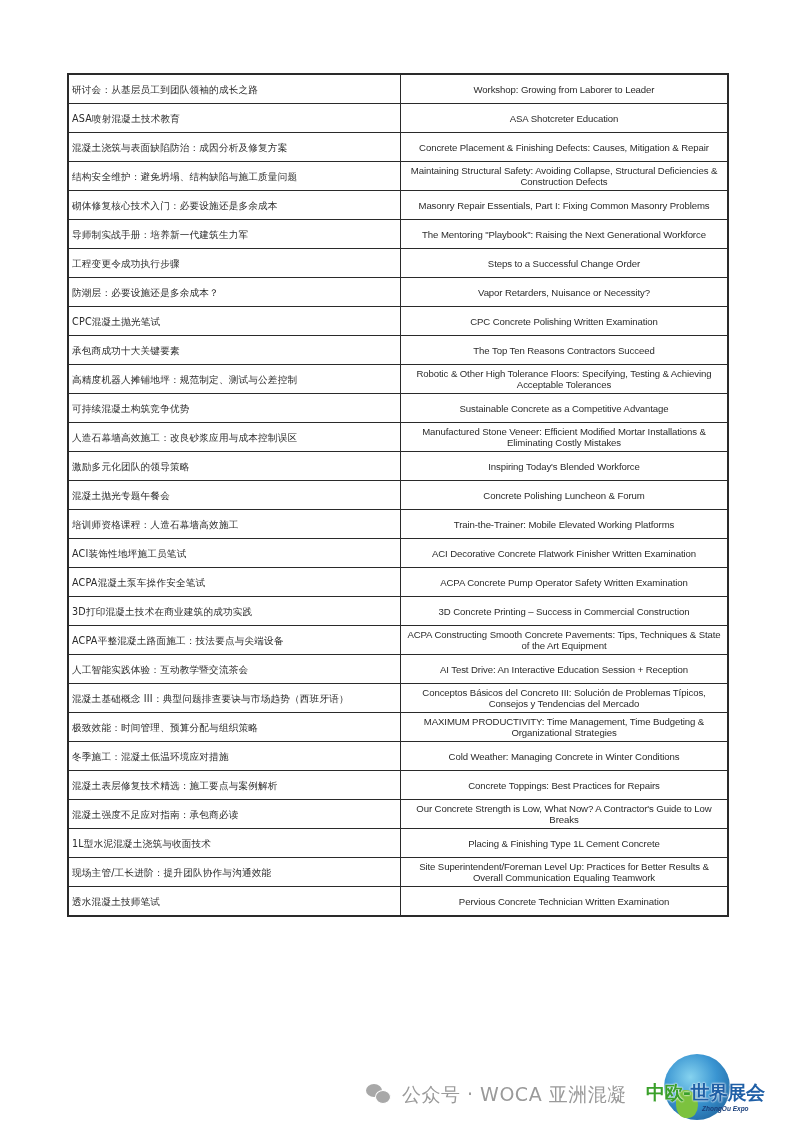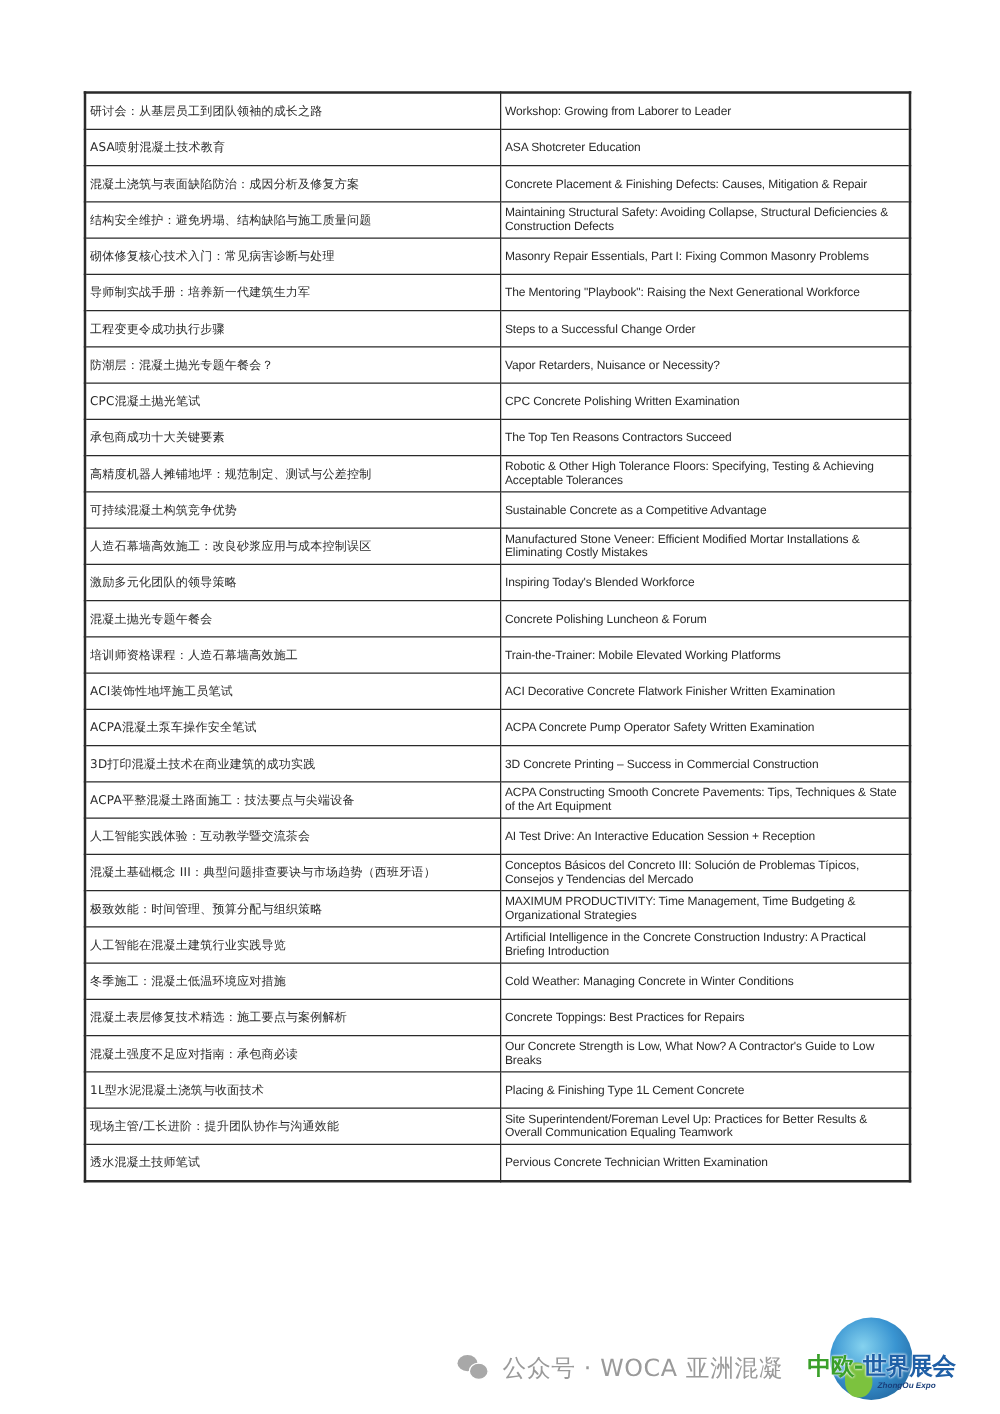--- a/index.html
+++ b/index.html
@@ -13,21 +13,21 @@
   table {
     border-collapse: collapse; width: 662px; table-layout: fixed;
     border: 2px solid #2a2a2a;
   }
   td {
     border: 1.5px solid #2a2a2a; height: 28px; padding: 0 3px;
     font-size: 9.4px; line-height: 11px; vertical-align: middle; color: #2b2b2b;
     overflow: hidden;
   }
   td.zh { width: 325px; font-size: 9.6px; letter-spacing: 0.2px; }
-  td.en { font-family: "Liberation Sans", "DejaVu Sans", sans-serif; font-size: 9.6px; letter-spacing: -0.1px; }
+  td.en { font-family: "Liberation Sans", "DejaVu Sans", sans-serif; font-size: 9.6px; letter-spacing: -0.1px; text-align: center; }
   .footer {
     position: absolute; left: 366px; top: 1082px; height: 40px; display: flex; align-items: flex-start;
     color: #9a9a9a; font-size: 19px; font-family: "DejaVu Sans", sans-serif; letter-spacing: 0.5px;
   }
   .wechat-icon { width: 28px; height: 22px; position: relative; margin-right: 8px; }
   .wechat-icon .b1 { position: absolute; left: 0; top: 2px; width: 16px; height: 13px; border-radius: 50%; background: #a8a8a8; }
   .wechat-icon .b2 { position: absolute; left: 9px; top: 8px; width: 14px; height: 12px; border-radius: 50%; background: #a8a8a8; border: 1.5px solid #fff; }
   .logo {
     position: absolute; left: 642px; top: 1052px; width: 150px; height: 76px;
   }
@@ -67,33 +67,33 @@
         </tr>
         <tr>
           <td class="zh">混凝土浇筑与表面缺陷防治：成因分析及修复方案</td>
           <td class="en">Concrete Placement &amp; Finishing Defects: Causes, Mitigation &amp; Repair</td>
         </tr>
         <tr>
           <td class="zh">结构安全维护：避免坍塌、结构缺陷与施工质量问题</td>
           <td class="en">Maintaining Structural Safety: Avoiding Collapse, Structural Deficiencies &amp; Construction Defects</td>
         </tr>
         <tr>
-          <td class="zh">砌体修复核心技术入门：常见病害诊断与处理</td>
+          <td class="zh">砌体修复核心技术入门：必要设施还是多余成本</td>
           <td class="en">Masonry Repair Essentials, Part I: Fixing Common Masonry Problems</td>
         </tr>
         <tr>
           <td class="zh">导师制实战手册：培养新一代建筑生力军</td>
           <td class="en">The Mentoring "Playbook": Raising the Next Generational Workforce</td>
         </tr>
         <tr>
           <td class="zh">工程变更令成功执行步骤</td>
           <td class="en">Steps to a Successful Change Order</td>
         </tr>
         <tr>
-          <td class="zh">防潮层：混凝土抛光专题午餐会？</td>
+          <td class="zh">防潮层：必要设施还是多余成本？</td>
           <td class="en">Vapor Retarders, Nuisance or Necessity?</td>
         </tr>
         <tr>
           <td class="zh">CPC混凝土抛光笔试</td>
           <td class="en">CPC Concrete Polishing Written Examination</td>
         </tr>
         <tr>
           <td class="zh">承包商成功十大关键要素</td>
           <td class="en">The Top Ten Reasons Contractors Succeed</td>
         </tr>
@@ -143,24 +143,20 @@
         </tr>
         <tr>
           <td class="zh">混凝土基础概念 III：典型问题排查要诀与市场趋势（西班牙语）</td>
           <td class="en">Conceptos Básicos del Concreto III: Solución de Problemas Típicos, Consejos y Tendencias del Mercado</td>
         </tr>
         <tr>
           <td class="zh">极致效能：时间管理、预算分配与组织策略</td>
           <td class="en">MAXIMUM PRODUCTIVITY: Time Management, Time Budgeting &amp; Organizational Strategies</td>
         </tr>
         <tr>
-          <td class="zh">人工智能在混凝土建筑行业实践导览</td>
-          <td class="en">Artificial Intelligence in the Concrete Construction Industry: A Practical Briefing Introduction</td>
-        </tr>
-        <tr>
           <td class="zh">冬季施工：混凝土低温环境应对措施</td>
           <td class="en">Cold Weather: Managing Concrete in Winter Conditions</td>
         </tr>
         <tr>
           <td class="zh">混凝土表层修复技术精选：施工要点与案例解析</td>
           <td class="en">Concrete Toppings: Best Practices for Repairs</td>
         </tr>
         <tr>
           <td class="zh">混凝土强度不足应对指南：承包商必读</td>
           <td class="en">Our Concrete Strength is Low, What Now? A Contractor's Guide to Low Breaks</td>

